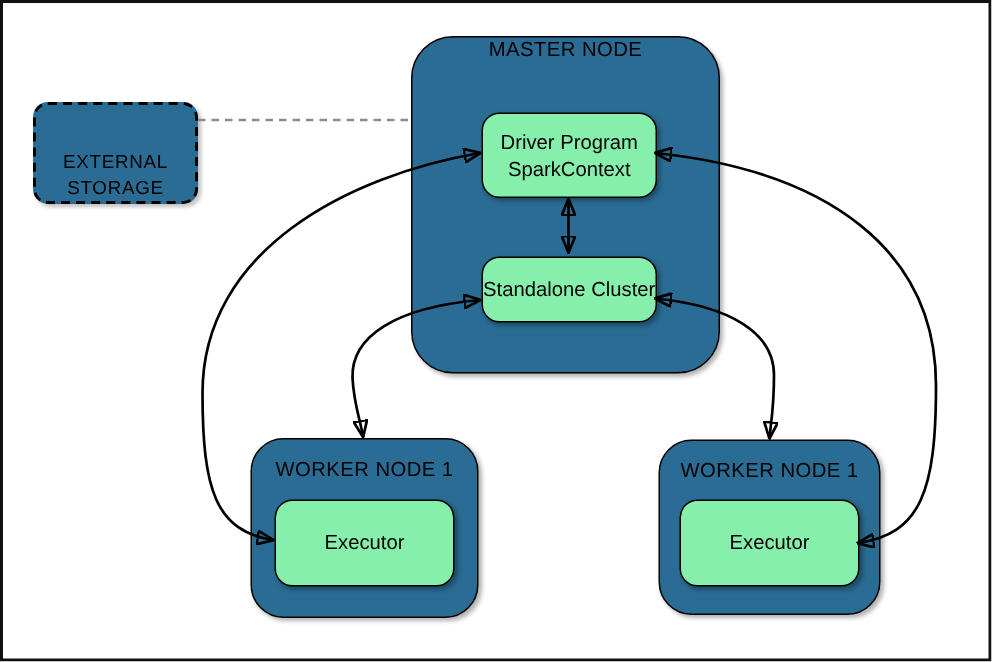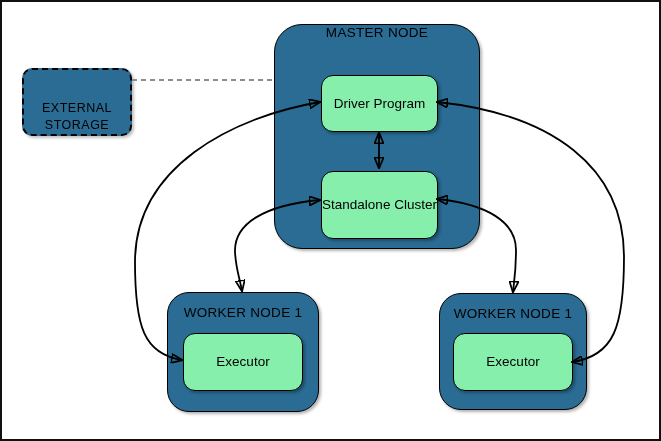--- a/index.html
+++ b/index.html
@@ -75,21 +75,21 @@
     box-shadow: 2px 2px 3px rgba(0,0,0,0.25);
     margin-top: 26px;
   }
   .master-node {
     left: 272px; top: 22px;
     width: 206px; height: 225px;
     border-radius: 28px;
   }
   .master-node .node-title { }
   .driver-program   { left: 46px;  top: 50px;  width: 117px; height: 57px; }
-  .resource-manager { left: 46px;  top: 146px; width: 117px; height: 68px; }
+  .resource-manager { left: 46px;  top: 146px; width: 117px; height: 44px; }
   .worker-node-left {
     left: 165px; top: 290px;
     width: 152px; height: 120px;
     border-radius: 22px;
   }
   .worker-node-right {
     left: 437px; top: 291px;
     width: 148px; height: 117px;
     border-radius: 22px;
   }
@@ -119,20 +119,21 @@
 
   <div class="node external-storage">
     <span>EXTERNAL</span>
     <span>STORAGE</span>
   </div>
 
   <div class="node master-node">
     <div class="node-title">MASTER NODE</div>
     <div class="component driver-program">
       <span>Driver Program</span>
+      <span>SparkContext</span>
     </div>
     <div class="component resource-manager">
       <span>Standalone Cluster</span>
     </div>
   </div>
 
   <div class="node worker-node-left">
     <div class="node-title">WORKER NODE 1</div>
     <div class="component executor-left">
       <span>Executor</span>

